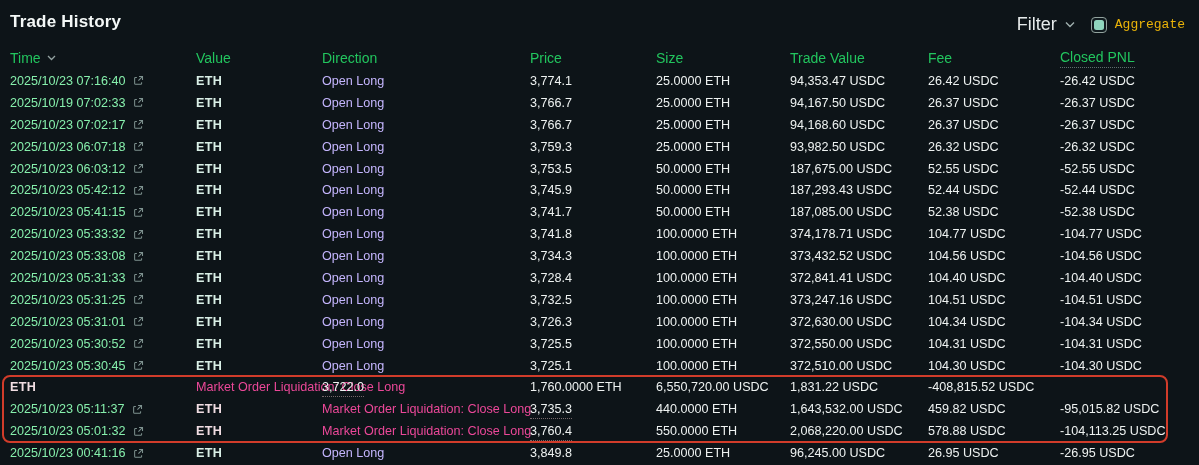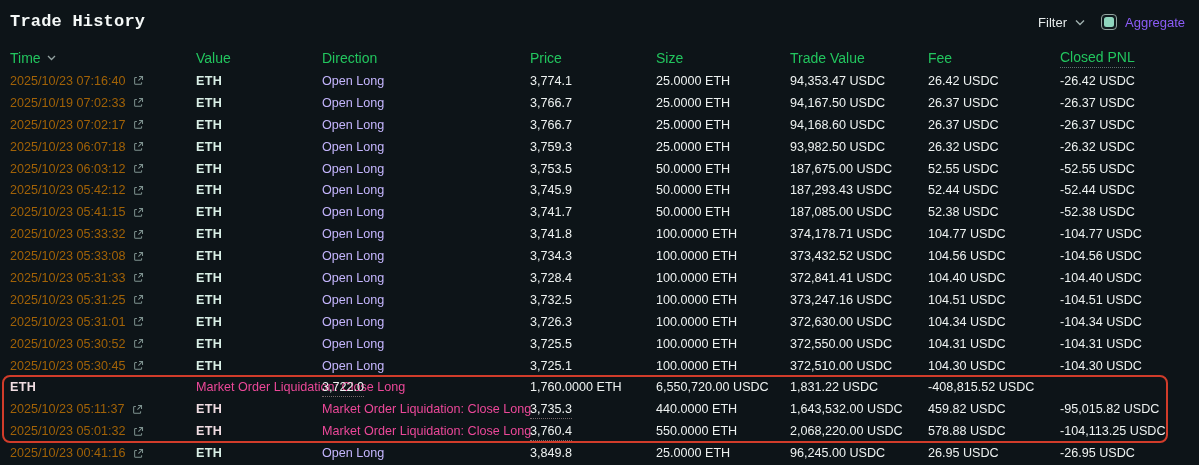--- a/index.html
+++ b/index.html
@@ -10,51 +10,51 @@
     background:#0d1418;
     font-family:"Liberation Sans","DejaVu Sans",sans-serif;
     color:#e9efee;
     overflow:hidden;
   }
   
   .topbar {
     display:flex; align-items:flex-start; justify-content:space-between;
     padding:12px 14px 0 10px; height:46px;
   }
-  .page-title { font-size:17px; font-weight:600; color:#f4f8f7; letter-spacing:.2px;font-family:Liberation Mono, monospace; }
+  .page-title { font-size:17px; font-weight:600; color:#f4f8f7; letter-spacing:.2px; }
   .top-controls { display:flex; align-items:center; gap:16px; margin-top:2px; }
   .filter-ctl { display:flex; align-items:center; gap:8px; cursor:pointer; }
-  .filter-label { font-size:13px; color:#e6ebeb; }
+  .filter-label { font-size:18px; color:#e6ebeb; }
   .chev { display:inline-block; width:10px; height:7px; }
   .chev svg { display:block; }
   .agg-ctl { display:flex; align-items:center; gap:8px; cursor:pointer; }
   .checkbox {
     width:16px; height:16px; border:1px solid #92a39e; border-radius:4px;
     display:flex; align-items:center; justify-content:center; background:#101a1e;
   }
   .checkbox .fill { width:10px; height:10px; border-radius:2.5px; background:#8fd6be; }
-  .agg-label { font-size:13px; color:#8b5cf6; }
+  .agg-label { font-size:13px; color:#eab308;font-family:Liberation Mono, monospace; }
 
   
   .grid-row {
     display:grid;
     grid-template-columns:186px 126px 208px 126px 134px 138px 132px 139px;
     padding-left:10px;
     align-items:center;
   }
   .table-head { height:22px; margin-top:1px; }
   .th { font-size:14px; color:#22c55e; font-weight:400; }
   .th-inner { display:inline-block; }
   .th-dotted .th-inner { border-bottom:1px dotted #5f6d6d; padding-bottom:2px; }
   .th-time { display:flex; align-items:center; gap:6px; cursor:pointer; }
 
   .rows { margin-top:1px; }
   .tr { height:21.9px; font-size:12.6px; }
   .td { color:#eef2f1; white-space:nowrap; }
-  .td-time { display:flex; align-items:center; gap:6px; color:#a16207; }
+  .td-time { display:flex; align-items:center; gap:6px; color:#86efac; }
   .ext-icon { display:inline-flex; cursor:pointer; margin-left:1px; }
   .coin { font-weight:700; letter-spacing:.3px; }
   .tr.long .coin { color:#d9efe6; }
   .tr.liq  .coin { color:#f0dde2; }
   .tr.long .dir { color:#c4b5fd; }
   .tr.liq  .dir { color:#ec4899; }
   .tr.liq .price .pv { border-bottom:1px dotted #76686b; padding-bottom:1.5px; cursor:help; }
 
   
   .liq-box {

